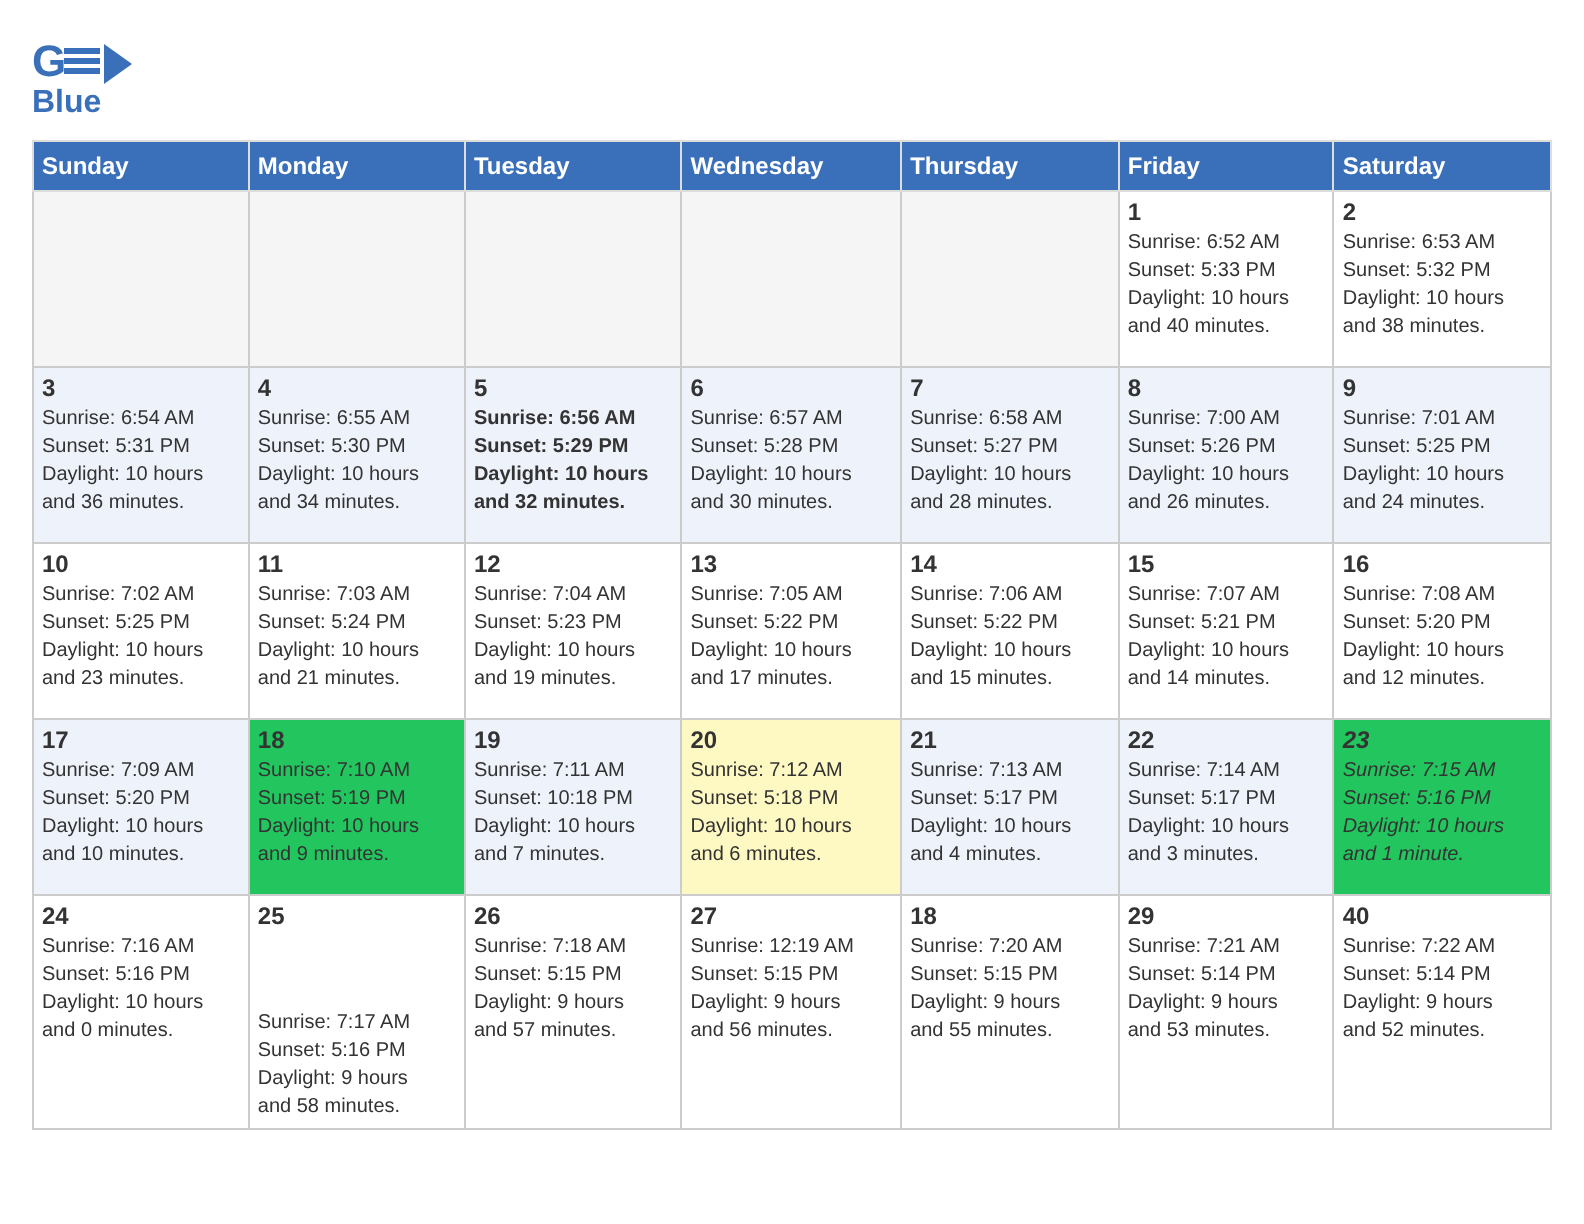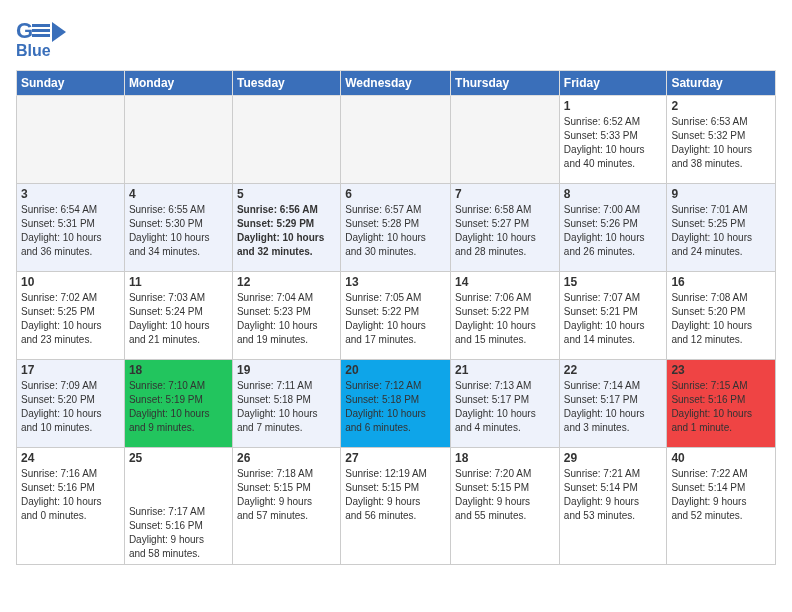--- a/index.html
+++ b/index.html
@@ -252,46 +252,46 @@
           <td style="background: #22c55e;">
             <span class="day-num">18</span>
             <div class="day-info" style="white-space: pre-line;">Sunrise: 7:10 AM
 Sunset: 5:19 PM
 Daylight: 10 hours
 and 9 minutes.</div>
           </td>
           <td style="background: rgb(238, 242, 251);">
             <span class="day-num">19</span>
             <div class="day-info" style="white-space: pre-line;">Sunrise: 7:11 AM
-Sunset: 5:18 PM
+Sunset: 10:18 PM
 Daylight: 10 hours
 and 7 minutes.</div>
           </td>
-          <td style="background: #0ea5e9;">
+          <td style="background: #fef9c3;">
             <span class="day-num">20</span>
             <div class="day-info" style="white-space: pre-line;">Sunrise: 7:12 AM
 Sunset: 5:18 PM
 Daylight: 10 hours
 and 6 minutes.</div>
           </td>
           <td style="background: rgb(238, 242, 251);">
             <span class="day-num">21</span>
             <div class="day-info" style="white-space: pre-line;">Sunrise: 7:13 AM
 Sunset: 5:17 PM
 Daylight: 10 hours
 and 4 minutes.</div>
           </td>
           <td style="background: rgb(238, 242, 251);">
             <span class="day-num">22</span>
             <div class="day-info" style="white-space: pre-line;">Sunrise: 7:14 AM
 Sunset: 5:17 PM
 Daylight: 10 hours
 and 3 minutes.</div>
           </td>
-          <td style="background: #ef4444;">
+          <td style="background: #22c55e; font-style: italic;">
             <span class="day-num">23</span>
             <div class="day-info" style="white-space: pre-line;">Sunrise: 7:15 AM
 Sunset: 5:16 PM
 Daylight: 10 hours
 and 1 minute.</div>
           </td>
         </tr>
         <tr>
           <td>
             <span class="day-num">24</span>

